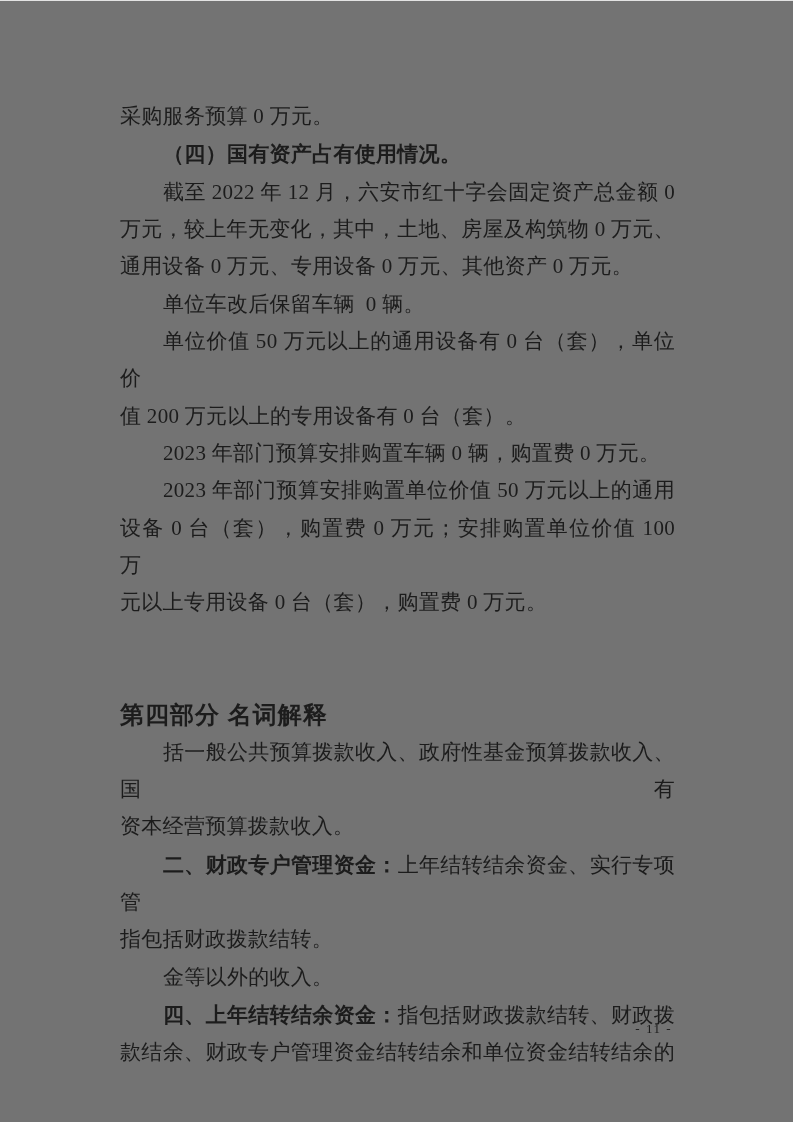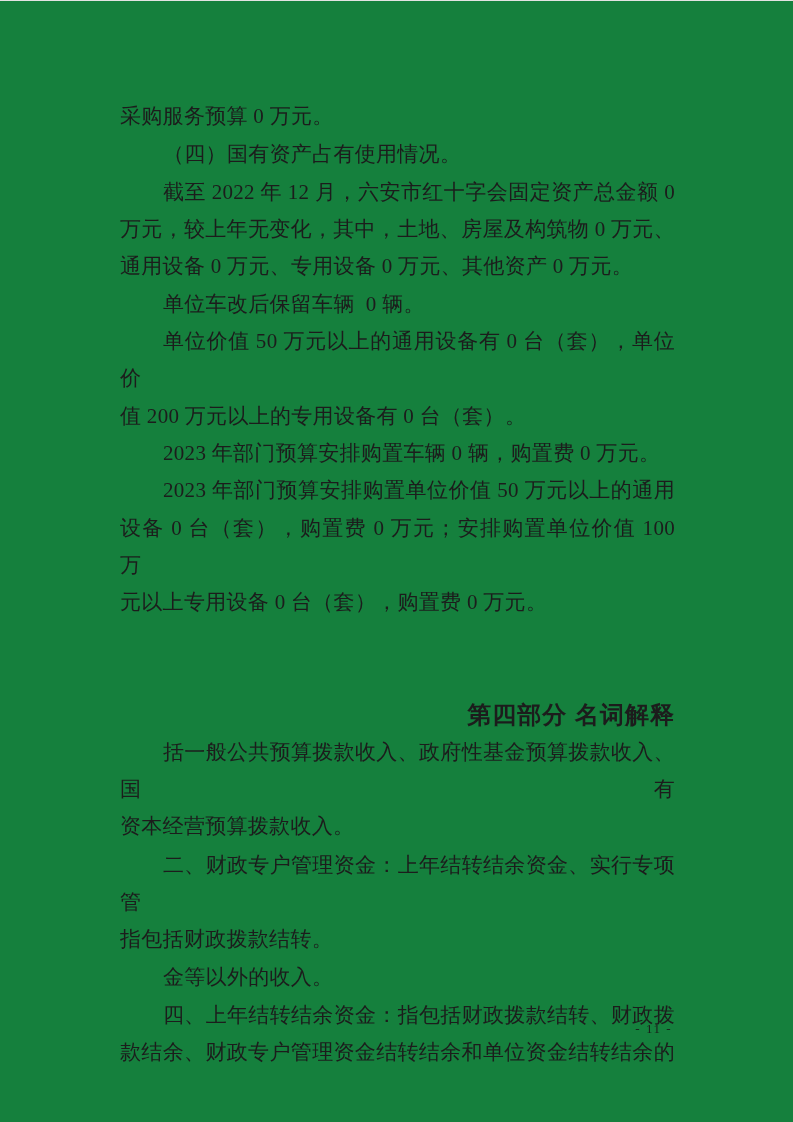--- a/index.html
+++ b/index.html
@@ -1,48 +1,48 @@
 <!DOCTYPE html>
 <html lang="zh"><head>
 <meta charset="utf-8">
 <style>
   html,body{margin:0;padding:0;background:#888;}
   .page{
     position:relative;
     width:793px;height:1122px;
     margin:0 auto;
-    background:#15803d;
+    background:#737373;
     color:#1c1c1c;
     font-family:"Liberation Serif","DejaVu Serif",serif;
     overflow:hidden;
     border-top:1px solid #e3e3e3;
     box-sizing:border-box;
   }
   .content{
     position:absolute;
     left:120px;top:97px;
     width:555px;
     font-size:21px;
     line-height:37.33px;
     letter-spacing:0.3px;
   }
   .para{margin:0;}
   .line{text-align:left;}
   .line.fill{text-align:justify;text-align-last:justify;}
   .para.indent .line:first-child{text-indent:43px;}
   .run{font-weight:400;}
   .run.bold{
-    font-weight:400;
+    font-weight:700;
     font-family:"Liberation Sans","DejaVu Sans",sans-serif;
   }
   .section-heading{
     margin-top:74.66px;
     height:37.33px;
     line-height:37.33px;
-    text-align:right;
+    text-align:left;
     font-size:24px;
     font-weight:700;
     font-family:"Liberation Sans","DejaVu Sans",sans-serif;
     letter-spacing:1px;
   }
   .page-number{
     position:absolute;
     top:1016px;
     right:121px;
     font-size:13px;

